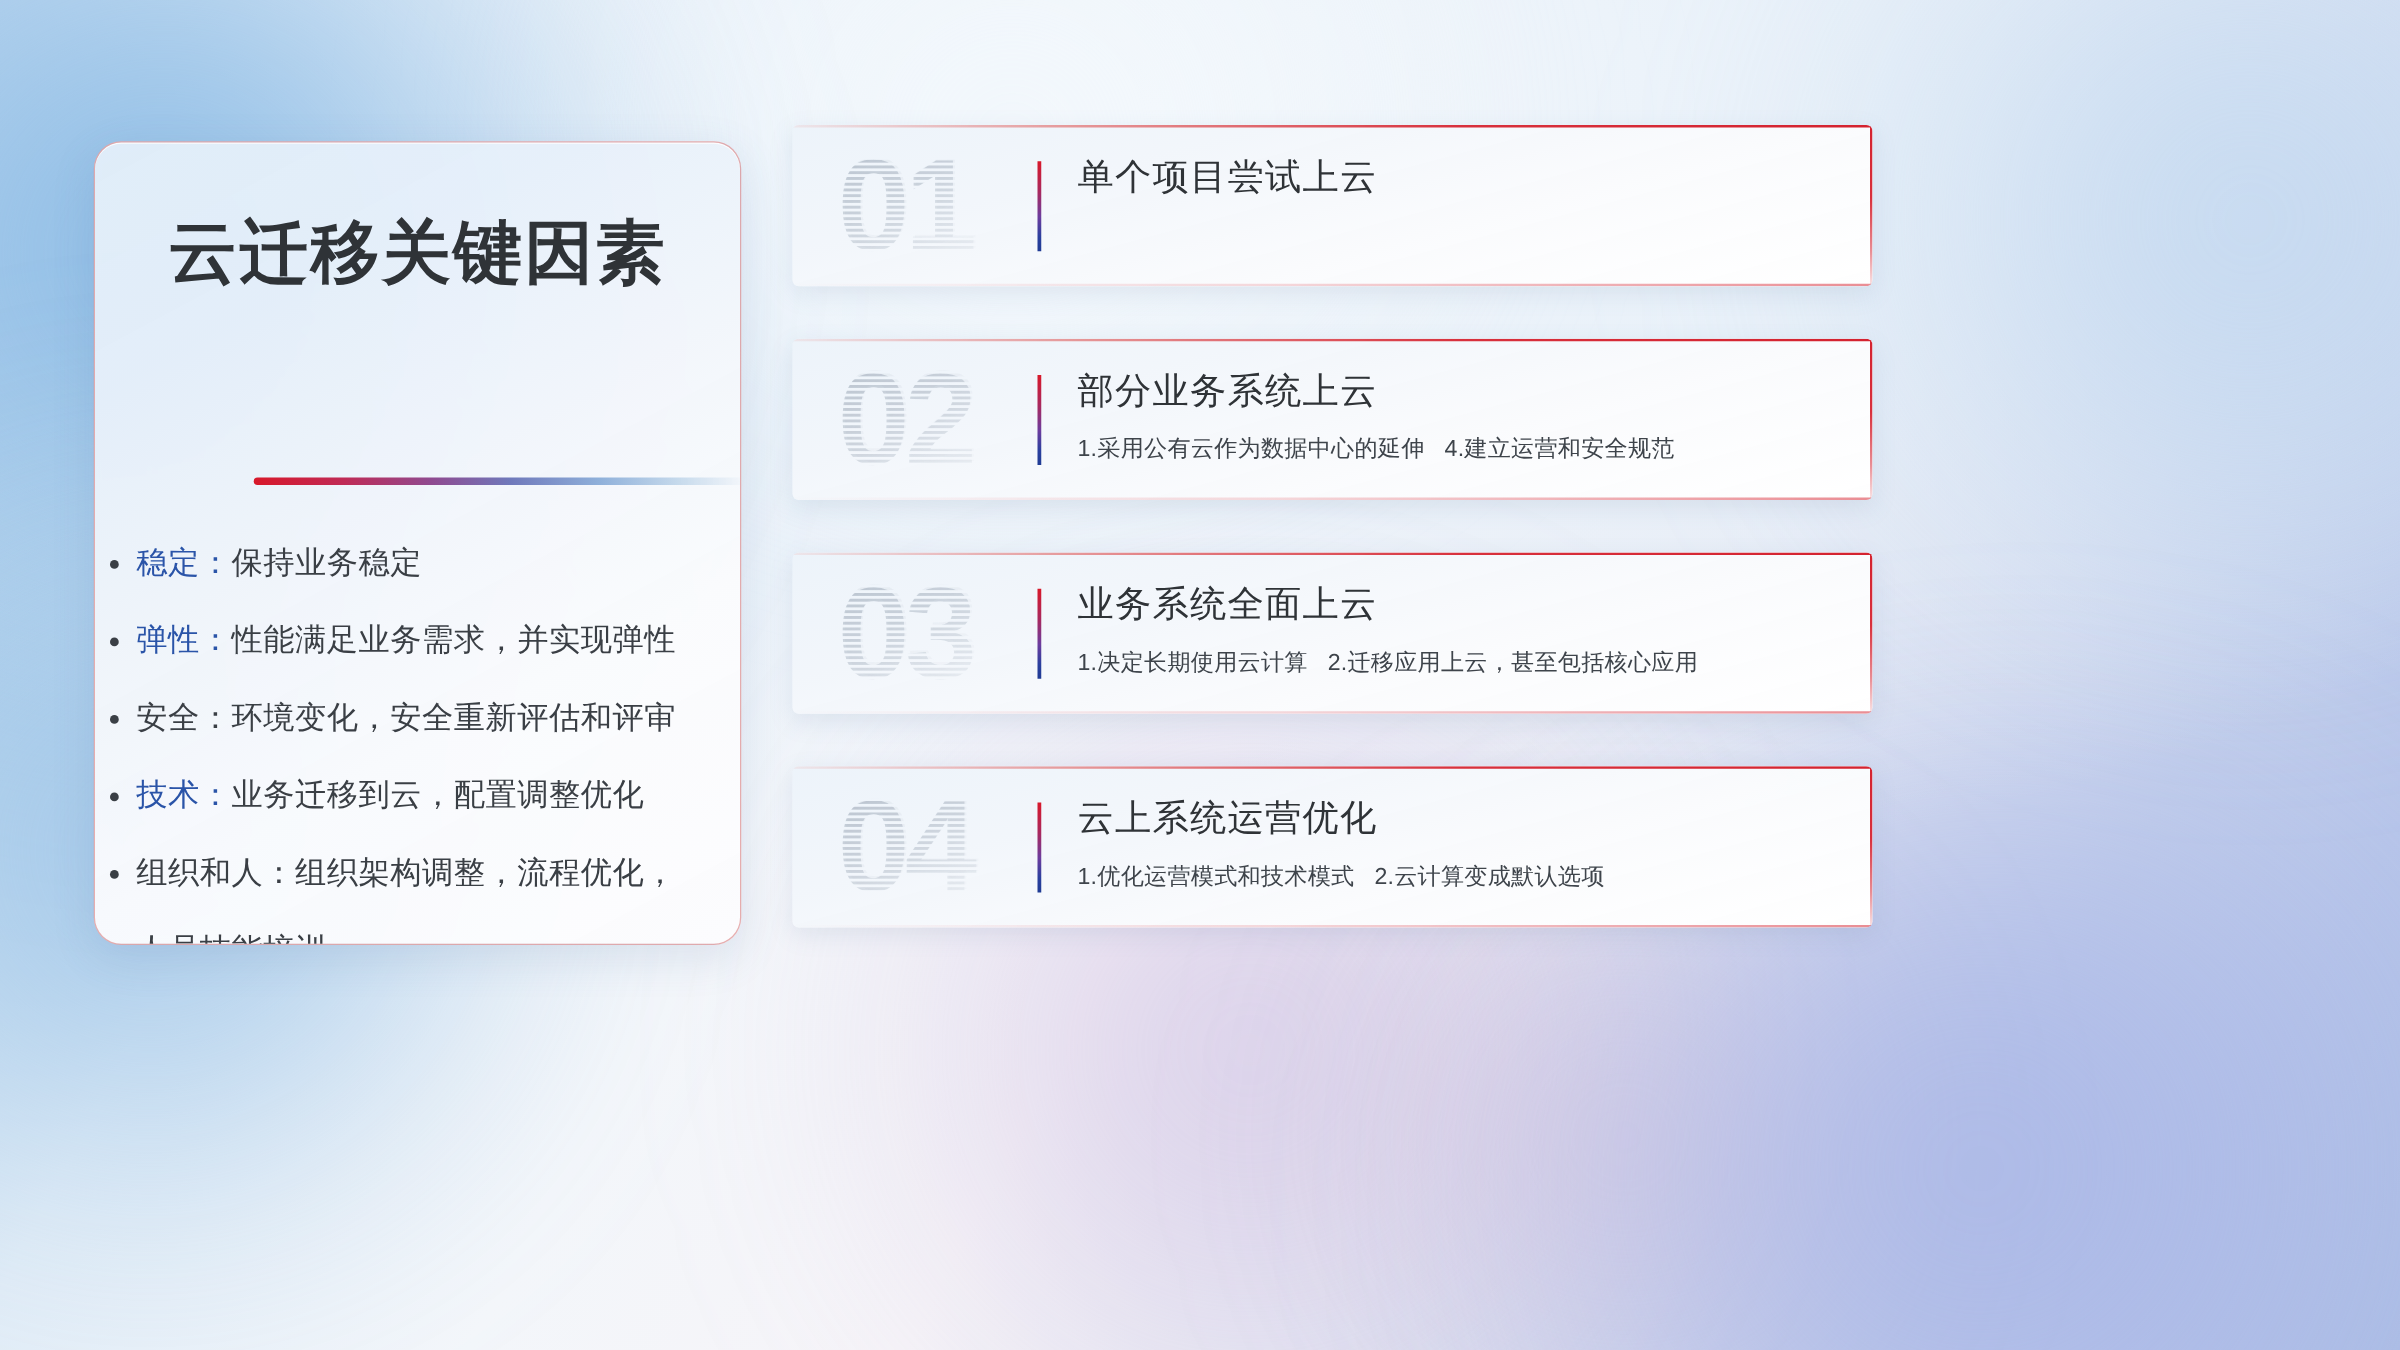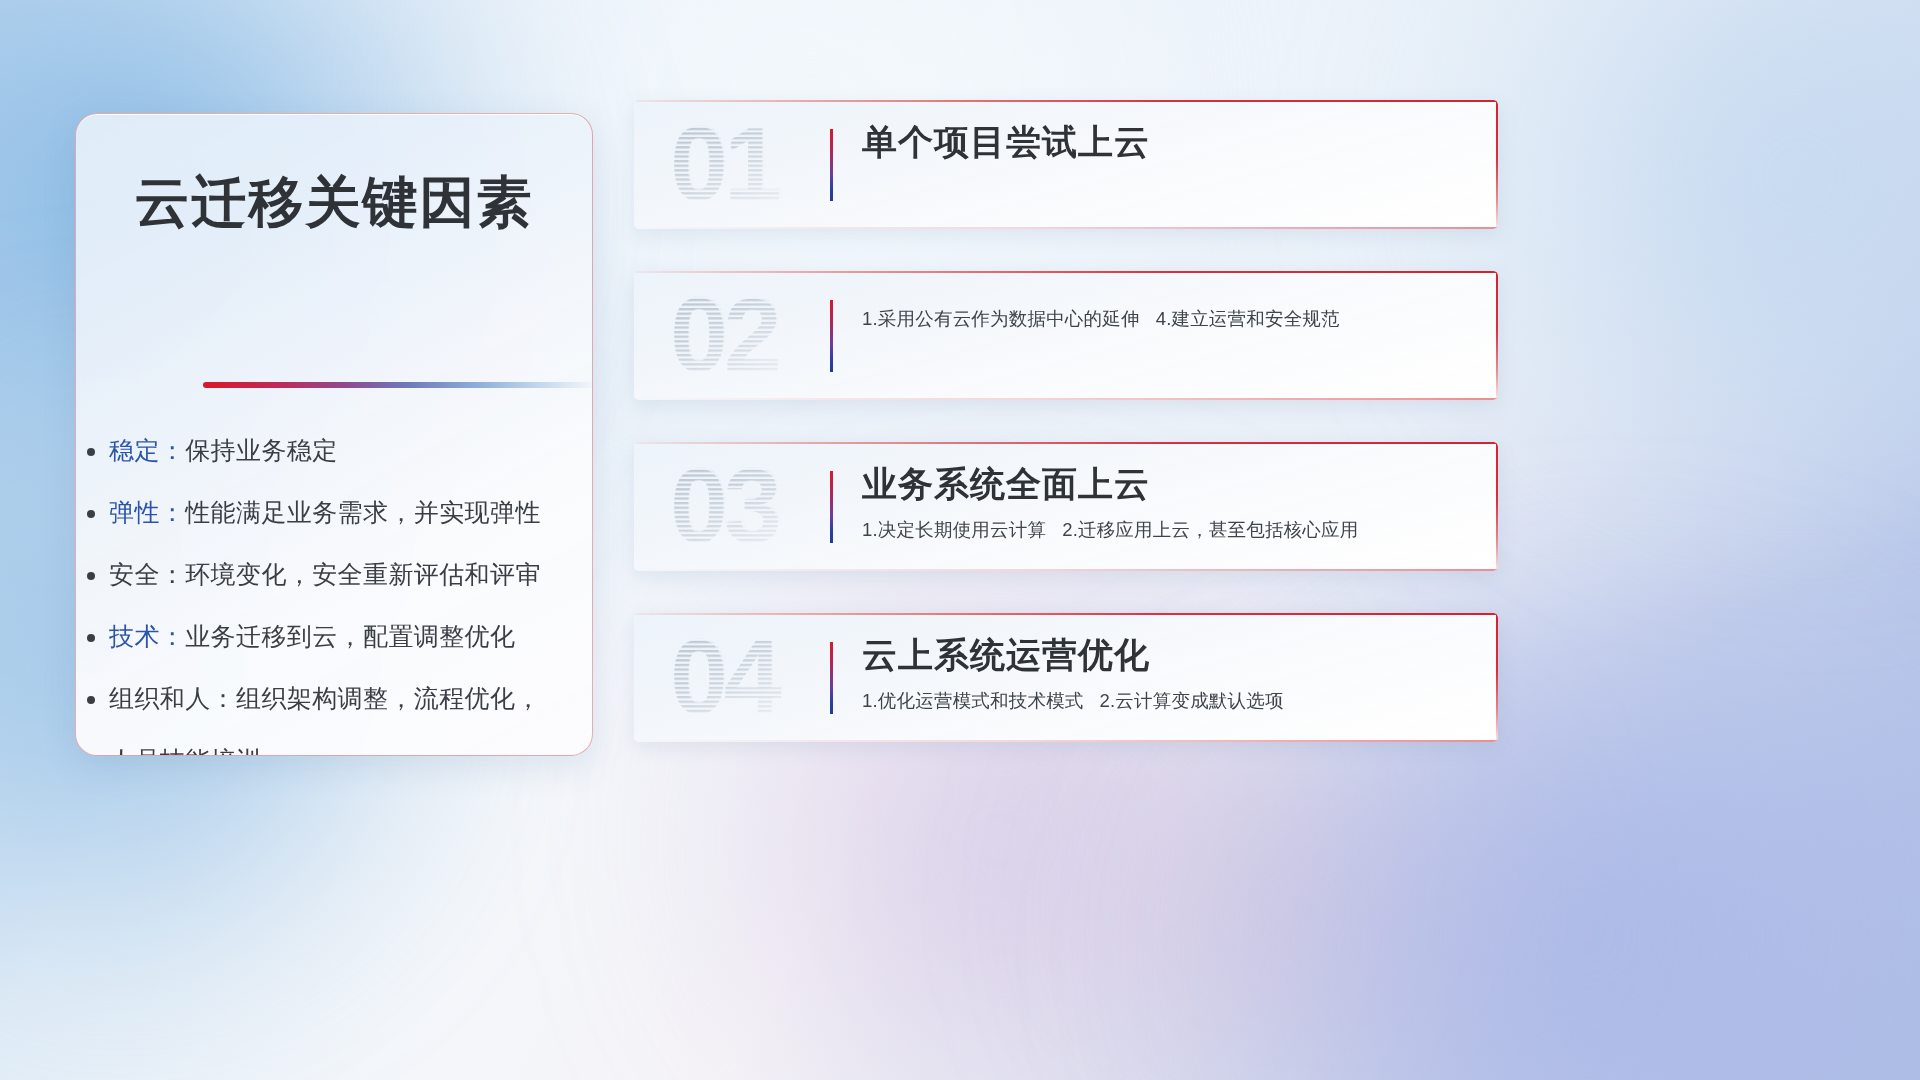--- a/index.html
+++ b/index.html
@@ -120,21 +120,21 @@
   }
   .card-num svg { width:100%; height:100%; display:block; }
 
   .card-divider {
     position:absolute; left:196px; top:29px; width:3px; height:72px;
     background:linear-gradient(180deg,#d8182a 0%, #a8285e 34%, #6b3c9e 62%, #2a3f9e 84%, #1f3b94 100%);
   }
 
   .card-body { position:absolute; left:228px; top:22px; right:26px; }
   .card-title {
-    font-size:35px; font-weight:bold; color:#2f3337;
+    font-size:29px; font-weight:normal; color:#2f3337;
     letter-spacing:1px; line-height:40px;
   }
   .card-sub {
     margin-top:13px;
     font-size:18.5px; color:#3e444b; letter-spacing:.2px;
     line-height:26px; white-space:nowrap;
   }
   .card-sub .gap { display:inline-block; width:16px; }
 </style>
 </head>
@@ -214,20 +214,21 @@
               </mask>
             </defs>
             <g mask="url(#m1)">
               <text x="2" y="86" font-family="&quot;Liberation Sans&quot;,&quot;DejaVu Sans&quot;,sans-serif" font-size="104" font-weight="bold" letter-spacing="-4" fill="url(#stripes1)">02</text>
               <text x="3.5" y="84" font-family="&quot;Liberation Sans&quot;,&quot;DejaVu Sans&quot;,sans-serif" font-size="104" font-weight="bold" letter-spacing="-4" fill="url(#stripes1)" opacity=".22">02</text>
             </g>
           </svg>
         </div>
         <div class="card-divider"></div>
         <div class="card-body">
+          <h2 class="card-title">部分业务系统上云</h2>
           <p class="card-sub"><span>1.采用公有云作为数据中心的延伸</span><span class="gap"></span><span>4.建立运营和安全规范</span></p>
         </div>
         <div class="bottom-rule"></div>
       </article>
       <article class="card">
         <div class="card-num">
           <svg viewBox="0 0 150 100">
             <defs>
               <pattern id="stripes2" width="4" height="4.6" patternUnits="userSpaceOnUse">
                 <rect x="0" y="0" width="4" height="2.3" fill="#9aa6b4" opacity=".62"></rect>

